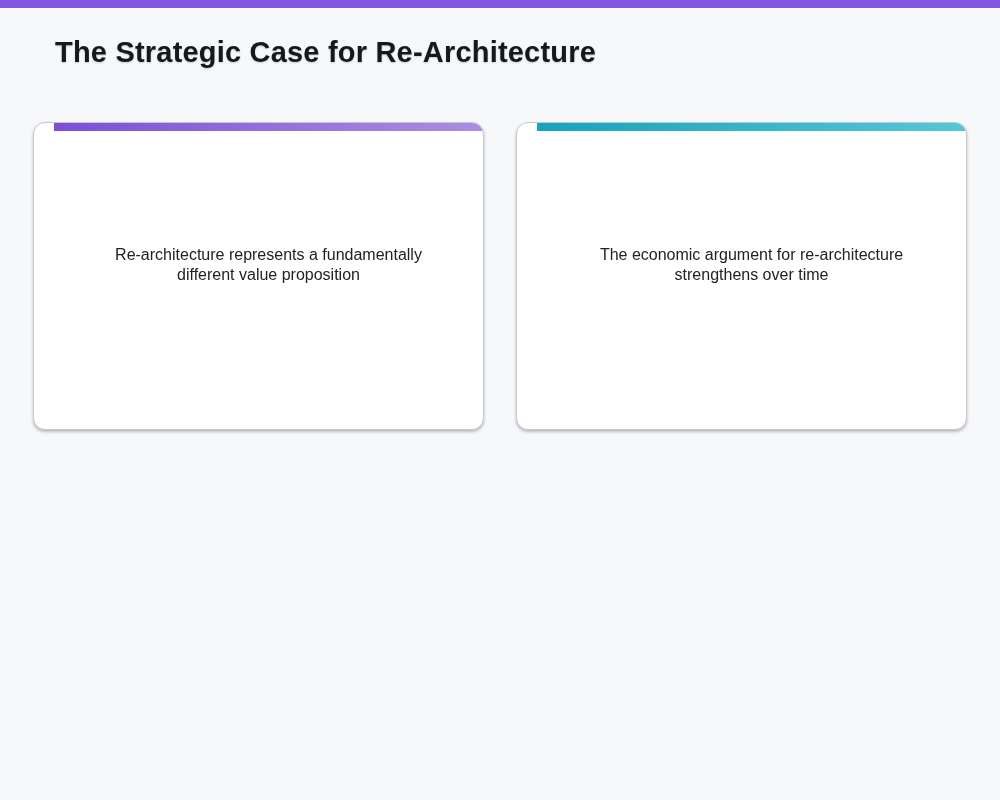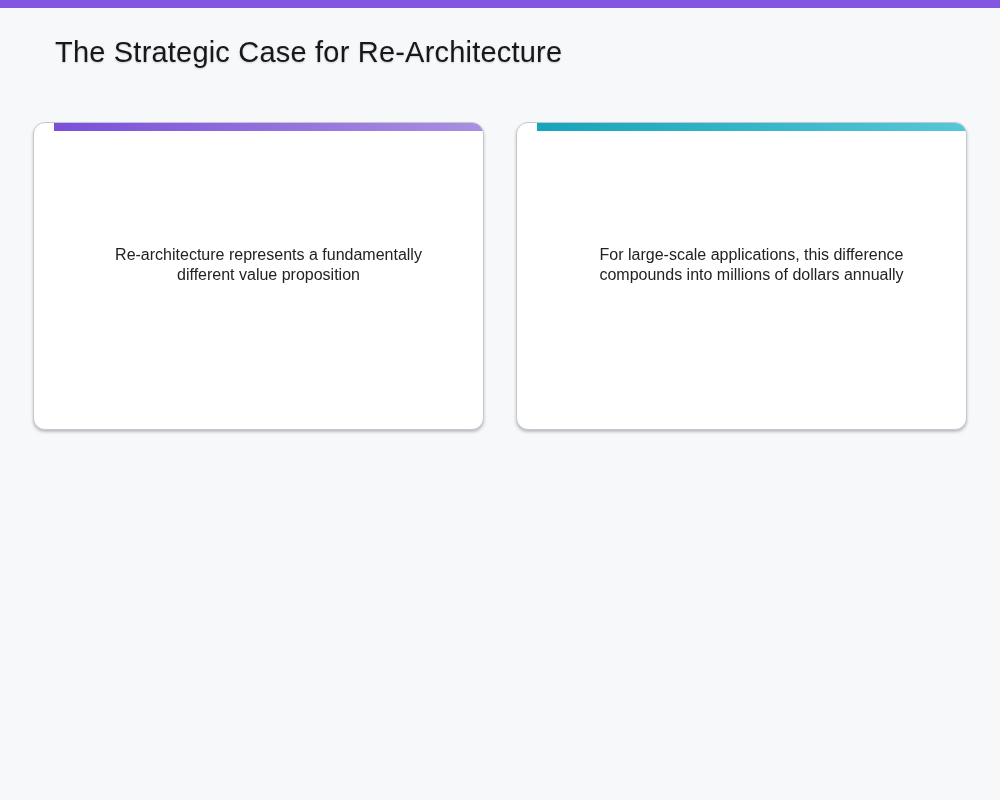--- a/index.html
+++ b/index.html
@@ -14,21 +14,21 @@
     overflow: hidden;
   }
   .page-accent-bar {
     height: 8px;
     width: 100%;
     background: #8355e1;
   }
   .page-title {
     margin: 28px 0 0 55px;
     font-size: 29px;
-    font-weight: 400;
+    font-weight: 700;
     color: #17181c;
     letter-spacing: 0.2px;
     text-shadow: 0 1px 2px rgba(0,0,0,0.18);
   }
   .cards-grid {
     margin: 53px 33px 0 33px;
     display: grid;
     grid-template-columns: 1fr 1fr;
     grid-template-rows: 308px 308px;
     column-gap: 32px;
@@ -74,22 +74,22 @@
 
 <div class="cards-grid">
 
   <div class="card">
     <div class="card-accent-bar" style="background: linear-gradient(90deg, rgb(124, 79, 217), rgb(169, 143, 226));"></div>
     <div class="card-body">
       <div class="card-text">Re-architecture represents a fundamentally different value proposition</div>
     </div>
   </div>
 
-
-
   <div class="card">
     <div class="card-accent-bar" style="background: linear-gradient(90deg, rgb(22, 164, 187), rgb(86, 199, 215));"></div>
     <div class="card-body">
-      <div class="card-text">For large-scale applications, this difference compounds into millions of dollars annually</div>
+      <div class="card-text">The economic argument for re-architecture strengthens over time</div>
     </div>
   </div>
+
+
 
 </div>
 
 </body></html>

